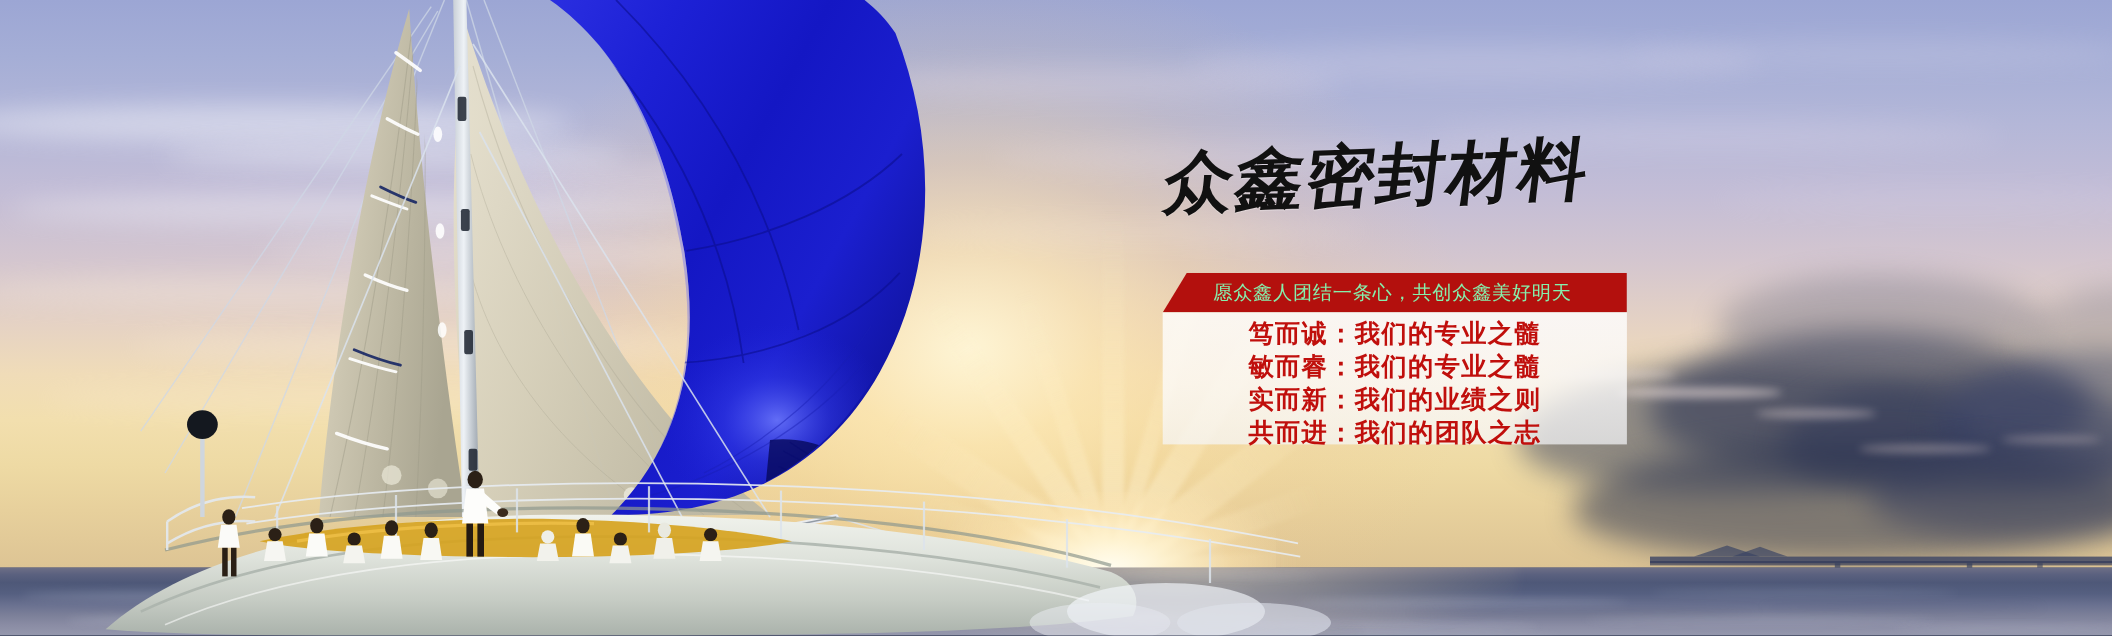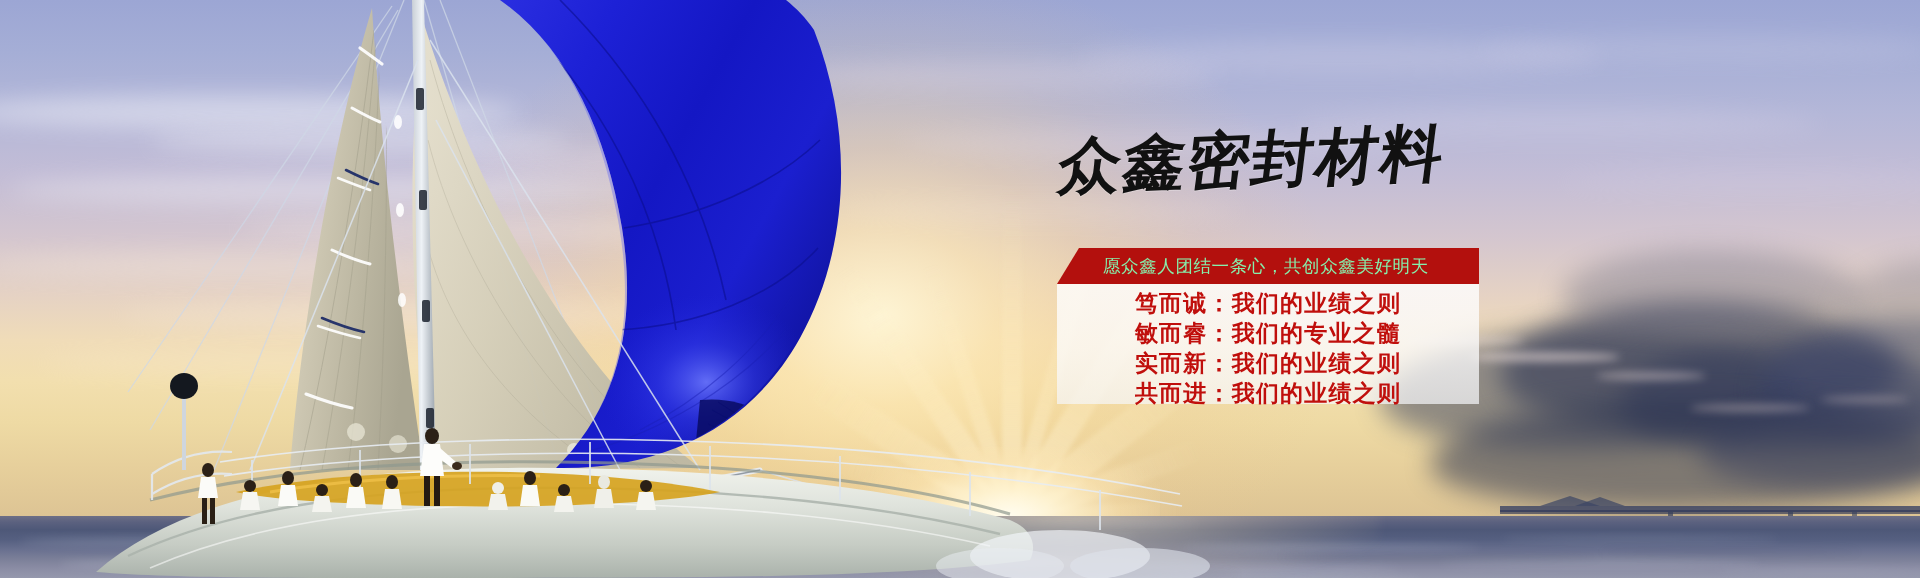--- a/index.html
+++ b/index.html
@@ -556,21 +556,21 @@
 
   <div class="textblock">
 
     <div class="brand-title">众鑫密封材料</div>
 
     <div class="slogan-bar">
       <span>愿众鑫人团结一条心，共创众鑫美好明天</span>
     </div>
 
     <div class="value-panel">
-      <div class="value-line vl0">笃而诚：我们的业绩之则</div>
+      <div class="value-line vl0">笃而诚：我们的专业之髓</div>
       <div class="value-line vl1">敏而睿：我们的专业之髓</div>
       <div class="value-line vl2">实而新：我们的业绩之则</div>
-      <div class="value-line vl3">共而进：我们的业绩之则</div>
+      <div class="value-line vl3">共而进：我们的团队之志</div>
     </div>
 
   </div>
 
 </div>
 
 </body></html>

